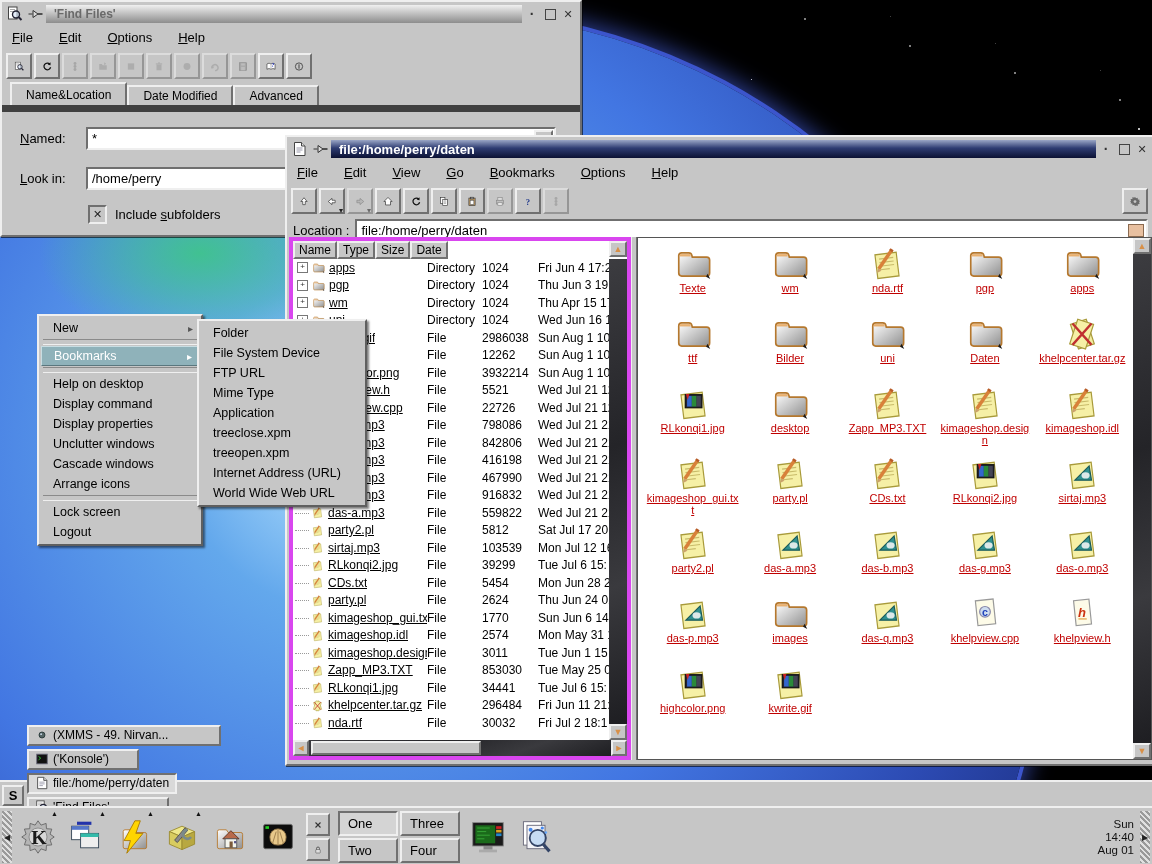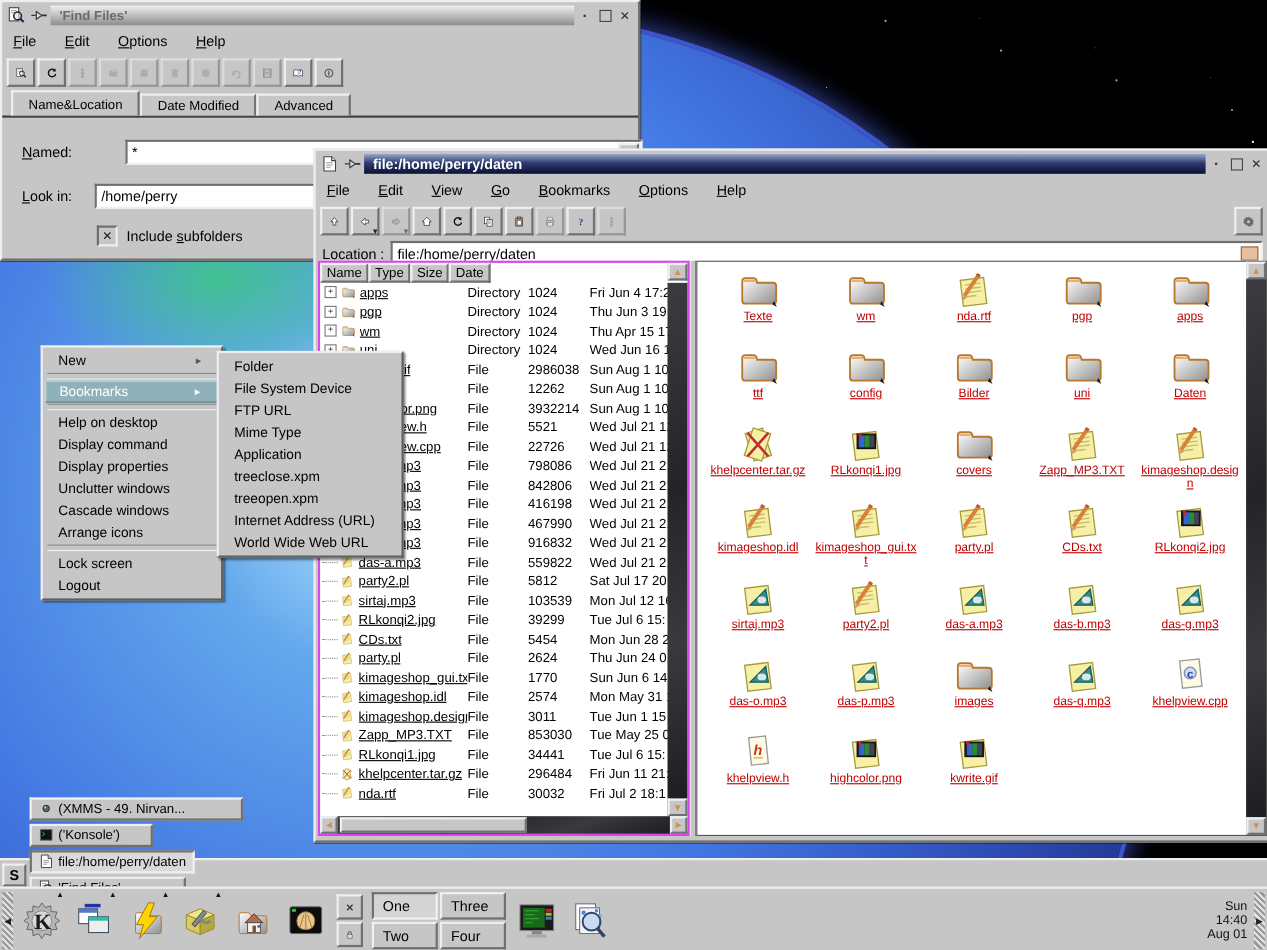--- a/index.html
+++ b/index.html
@@ -31,41 +31,41 @@
   .tbut{width:26px;height:26px;background:#c6c6c6;border:2px solid;border-color:#efefef #707070 #707070 #efefef;
         display:flex;align-items:center;justify-content:center;position:relative;}
   .tbut.dis{opacity:.55;}
   .tbut.drop::after{content:"▾";position:absolute;right:0px;bottom:-3px;font-size:8px;color:#222;}
   .tbut svg{width:17px;height:17px;}
   input.fld{border:2px solid;border-color:#6f6f6f #efefef #efefef #6f6f6f;background:#fff;
         font-family:inherit;font-size:13px;padding:1px 4px;height:17px;}
   
   #ff{left:0;top:0;width:578px;height:233px;z-index:2;}
   #ff .t-grad{background:linear-gradient(180deg,#f0f0f0,#8d8d8d);color:#6a6a6a;font-weight:bold;font-size:12px;}
-  .tabbar{display:flex;align-items:flex-end;height:22px;padding-left:8px;border-bottom:2px solid #404040;position:relative;}
+  .tabbar{display:flex;align-items:flex-end;height:22px;padding-left:8px;border-bottom:7px solid #404040;position:relative;}
   .tab{border:2px solid;border-color:#efefef #707070 #efefef #efefef;border-bottom:none;height:18px;
        padding:0 14px;display:flex;align-items:center;font-size:12px;background:#c6c6c6;}
   .tab.active{height:21px;font-weight:normal;z-index:2;border-color:#efefef #707070 #c6c6c6 #efefef;}
   .ffrow{position:absolute;display:flex;align-items:center;}
   .fflabel u, .accel u{text-decoration:underline;}
   .combo-btn{position:absolute;right:3px;top:3px;width:15px;height:14px;background:#c6c6c6;
        border:2px solid;border-color:#efefef #707070 #707070 #efefef;}
   .chk{width:15px;height:15px;background:#c6c6c6;border:2px solid;border-color:#6f6f6f #efefef #efefef #6f6f6f;
        display:flex;align-items:center;justify-content:center;font-size:11px;color:#222;margin-right:8px;}
   
   #kfm{left:285px;top:135px;width:867px;height:627px;z-index:3;}
   #kfm .t-grad{background:linear-gradient(180deg,#9aa6c6 0%,#2e3c72 45%,#0b1133 100%);
        color:#fff;font-weight:bold;font-size:13px;}
   .locrow{display:flex;align-items:center;height:25px;padding:0 6px;gap:6px;}
   .locrow input{flex:1;position:relative;}
   .locwrap{flex:1;position:relative;display:flex;}
   .loc-sq{position:absolute;right:4px;top:5px;width:14px;height:11px;background:#e8c0a0;border:1px solid #8a6a50;}
   #kfm-main{position:absolute;left:2px;right:2px;top:100px;bottom:4px;display:flex;}
   
-  #treepane{width:334px;background:#fff;border:2px solid #d946ef;display:flex;flex-direction:column;position:relative;}
+  #treepane{width:334px;background:#fff;border:4px solid #d946ef;display:flex;flex-direction:column;position:relative;}
   .thead{display:flex;height:18px;}
   .thbtn{background:#c6c6c6;border:2px solid;border-color:#efefef #707070 #707070 #efefef;
          font-size:12px;padding:0 4px;display:flex;align-items:center;overflow:hidden;}
   .vsb{width:18px;display:flex;flex-direction:column;background:#333;}
   .sb-btn{height:16px;background:#c6c6c6;border:2px solid;border-color:#efefef #707070 #707070 #efefef;
         display:flex;align-items:center;justify-content:center;font-size:9px;color:#d89048;padding:0;}
   .sb-track{flex:1;background:linear-gradient(160deg,#3c3c40 0%,#242428 40%,#3a3a3e 70%,#1e1e22 100%);}
   #treebody{flex:1;overflow:hidden;position:relative;}
   .trow{display:flex;height:17.5px;align-items:center;font-size:12px;white-space:nowrap;}
   .c-name{width:132px;display:flex;align-items:center;overflow:hidden;padding-left:2px;}
@@ -87,21 +87,21 @@
   #icongrid{flex:1;display:grid;grid-template-columns:repeat(5,1fr);grid-auto-rows:70px;padding:6px 2px 0 6px;}
   .cell{display:flex;flex-direction:column;align-items:center;overflow:hidden;}
   .cell svg{width:40px;height:38px;flex:none;}
   .ilabel{font-size:11px;color:#c00000;text-decoration:underline;text-align:center;line-height:12px;
         max-width:94px;word-break:break-all;}
   
   .popup{position:absolute;background:#c6c6c6;border:2px solid;border-color:#efefef #5f5f5f #5f5f5f #efefef;
        padding:2px;z-index:6;box-shadow:2px 2px 2px rgba(0,0,0,.5);}
   #rootmenu{left:37px;top:314px;width:158px;}
   #submenu{left:197px;top:319px;width:162px;z-index:7;}
-  .pm-item{height:20px;display:flex;align-items:center;padding:0 16px 0 12px;font-size:12.5px;position:relative;}
+  .pm-item{height:20px;display:flex;align-items:center;padding:0 6px 0 12px;font-size:12.5px;position:relative;}
   .pm-item .arr{margin-left:auto;font-size:10px;color:#555;}
   .pm-item.hl{background:#8fb2ba;color:#fff;border:1px solid;border-color:#c8dde2 #5a777e #5a777e #c8dde2;height:18px;}
   .pm-item.hl .arr{color:#fff;}
   .pm-item.sep{height:4px;padding:0;border-top:1px solid #8a8a8a;border-bottom:1px solid #efefef;margin:1px 2px;}
   
   #pager{left:3px;top:630px;width:192px;height:146px;z-index:2;background:#9a9a9a;
        border:2px solid;border-color:#e8e8e8 #555 #555 #e8e8e8;display:grid;
        grid-template-columns:1fr 1fr;grid-template-rows:1fr 1fr;gap:3px;padding:3px;}
   .pcell{background:#000;position:relative;overflow:hidden;}
   .pcell.active{outline:2px solid #e8e800;outline-offset:-2px;}
@@ -626,21 +626,21 @@
           <use href="#ic-info"></use>
         </svg>
       </button>
     </div>
   <div class="tabbar">
 
   <div class="tab active">Name&amp;Location</div>
       <div class="tab">Date Modified</div>
       <div class="tab">Advanced</div>
     </div>
-  <div class="ffrow" style="left:18px;top:125px;gap:28px;">
+  <div class="ffrow" style="left:18px;top:125px;">
     <span class="fflabel accel" style="width:66px;font-size:13px;"><u>N</u>amed:</span>
     <span style="position:relative;display:inline-block;">
       <input class="fld" style="width: 458px;" value="*">
       <span class="combo-btn"></span>
     </span>
   </div>
   <div class="ffrow" style="left:18px;top:165px;">
     <span class="fflabel accel" style="width:66px;font-size:13px;"><u>L</u>ook in:</span>
     <input class="fld" style="width: 458px;" value="/home/perry">
   </div>
@@ -1164,69 +1164,63 @@
             <div class="ilabel">apps</div>
           </div>
 
           <div class="cell">
             <svg viewBox="0 0 32 32">
               <use href="#ic-folder"></use>
             </svg>
             <div class="ilabel">ttf</div>
           </div>
 
+
           <div class="cell">
             <svg viewBox="0 0 32 32">
               <use href="#ic-folder"></use>
             </svg>
-            <div class="ilabel">config</div>
+            <div class="ilabel">Bilder</div>
           </div>
 
           <div class="cell">
             <svg viewBox="0 0 32 32">
               <use href="#ic-folder"></use>
             </svg>
-            <div class="ilabel">Bilder</div>
+            <div class="ilabel">uni</div>
           </div>
 
           <div class="cell">
             <svg viewBox="0 0 32 32">
               <use href="#ic-folder"></use>
             </svg>
-            <div class="ilabel">uni</div>
-          </div>
+            <div class="ilabel">Daten</div>
+          </div>
+
+          <div class="cell">
+            <svg viewBox="0 0 32 32">
+              <use href="#ic-tar"></use>
+            </svg>
+            <div class="ilabel">khelpcenter.tar.gz</div>
+          </div>
+
+          <div class="cell">
+            <svg viewBox="0 0 32 32">
+              <use href="#ic-img"></use>
+            </svg>
+            <div class="ilabel">RLkonqi1.jpg</div>
+          </div>
+
+
 
           <div class="cell">
             <svg viewBox="0 0 32 32">
               <use href="#ic-folder"></use>
             </svg>
-            <div class="ilabel">Daten</div>
-          </div>
-
-          <div class="cell">
-            <svg viewBox="0 0 32 32">
-              <use href="#ic-tar"></use>
-            </svg>
-            <div class="ilabel">khelpcenter.tar.gz</div>
-          </div>
-
-          <div class="cell">
-            <svg viewBox="0 0 32 32">
-              <use href="#ic-img"></use>
-            </svg>
-            <div class="ilabel">RLkonqi1.jpg</div>
-          </div>
-
-
-
-          <div class="cell">
-            <svg viewBox="0 0 32 32">
-              <use href="#ic-folder"></use>
-            </svg>
-            <div class="ilabel">covers</div>
+            <div class="ilabel">desktop</div>
           </div>
 
           <div class="cell">
             <svg viewBox="0 0 32 32">
               <use href="#ic-note"></use>
             </svg>
             <div class="ilabel">Zapp_MP3.TXT</div>
           </div>
 
           <div class="cell">

